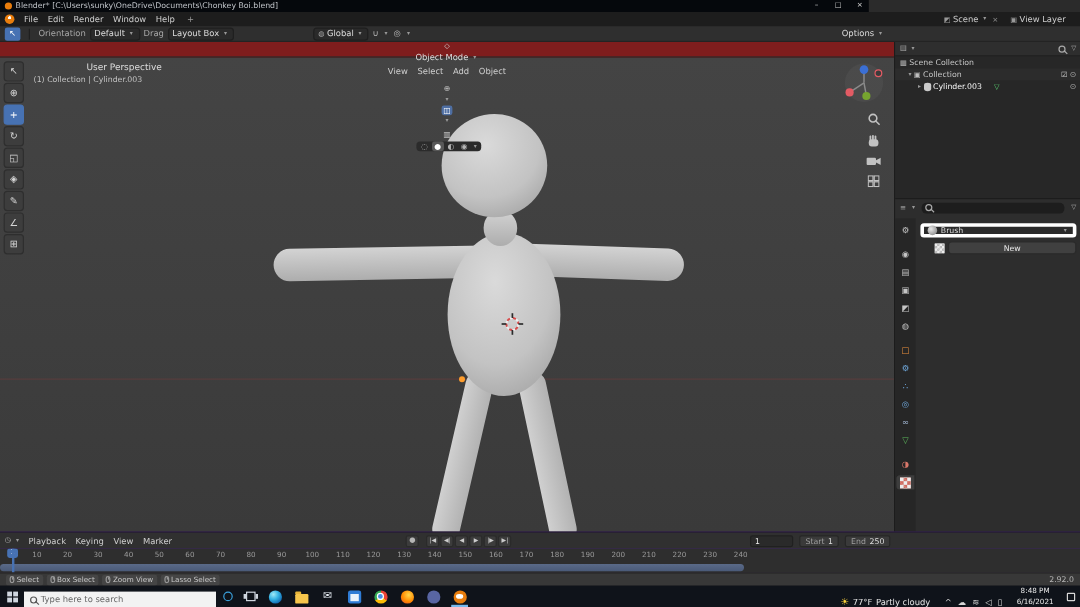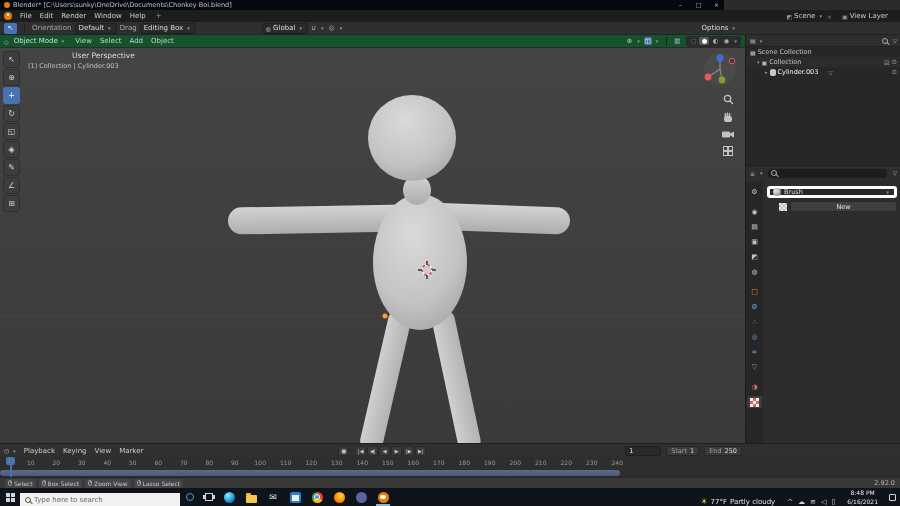--- a/index.html
+++ b/index.html
@@ -33,21 +33,21 @@
 .tool-mini{width:13px;height:11px;background:#4772b3;color:#fff;border-radius:2px;text-align:center;font-size:7px;line-height:11px;flex:none;}
 .lab{color:#a8a8a8;white-space:nowrap;}
 .dd-box{display:flex;align-items:center;background:#2a2a2a;border:1px solid #1f1f1f;border-radius:3px;padding:0 3px;height:11px;color:#ddd;gap:2px;white-space:nowrap;}
 .dd-box.plain{background:transparent;border:none;}
 .hicon{color:#bbb;font-size:7px;}
 .gicon{font-size:6px;color:#aaa;}
 .sp60{flex:0 0 60px;}
 
 
 .viewport{position:absolute;left:0;top:35px;width:745px;height:408px;background:#3b3b3b;overflow:hidden;}
-.vp-header{position:absolute;left:0;top:0;width:100%;height:13px;background:#14532d;border-bottom:1px solid #2a2a2a;display:flex;align-items:center;padding:0 4px;gap:2px;font-size:7px;z-index:6;}
+.vp-header{position:absolute;left:0;top:0;width:100%;height:13px;background:#7f1d1d;border-bottom:1px solid #2a2a2a;display:flex;align-items:center;padding:0 4px;gap:2px;font-size:7px;z-index:6;flex-direction:column;}
 .mode-icon{color:#ccc;font-size:6px;}
 .vph-icon{font-size:6.5px;color:#c2c2c2;padding:0 1px;}
 .vph-icon.active{color:#fff;background:#4f6fa3;border-radius:2px;}
 .shading{display:flex;align-items:center;gap:1px;background:#2b2b2b;border-radius:3px;padding:0 2px;height:11px;margin-left:3px;}
 .sh-btn{font-size:6.5px;color:#b5b5b5;width:10px;text-align:center;border-radius:2px;}
 .sh-btn.active{background:#585858;color:#fff;}
 .vp-canvas{position:absolute;left:0;top:13px;width:745px;height:395px;background:linear-gradient(#444,#3a3a3a);overflow:hidden;}
 .vp-overlay{position:absolute;left:28px;top:3px;z-index:3;}
 .vp-overlay .l1{font-size:7.5px;color:#dcdcdc;margin-left:44px;}
 .vp-overlay .l2{font-size:6.5px;color:#c2c2c2;margin-top:2px;}
@@ -212,21 +212,21 @@
   <div class="toolrow">
     <span class="tool-mini">↖</span>
     <span class="sep"></span>
     <span class="lab">Orientation</span>
     <div class="dd-box">
       <span>Default</span>
       <span class="dd">▾</span>
     </div>
     <span class="lab">Drag</span>
     <div class="dd-box">
-      <span>Editing Box</span>
+      <span>Layout Box</span>
       <span class="dd">▾</span>
     </div>
     <span class="sp60"></span>
     <div class="dd-box">
       <span class="gicon">◍</span>
       <span>Global</span>
       <span class="dd">▾</span>
     </div>
     <span class="hicon">∪</span>
     <span class="dd">▾</span>

